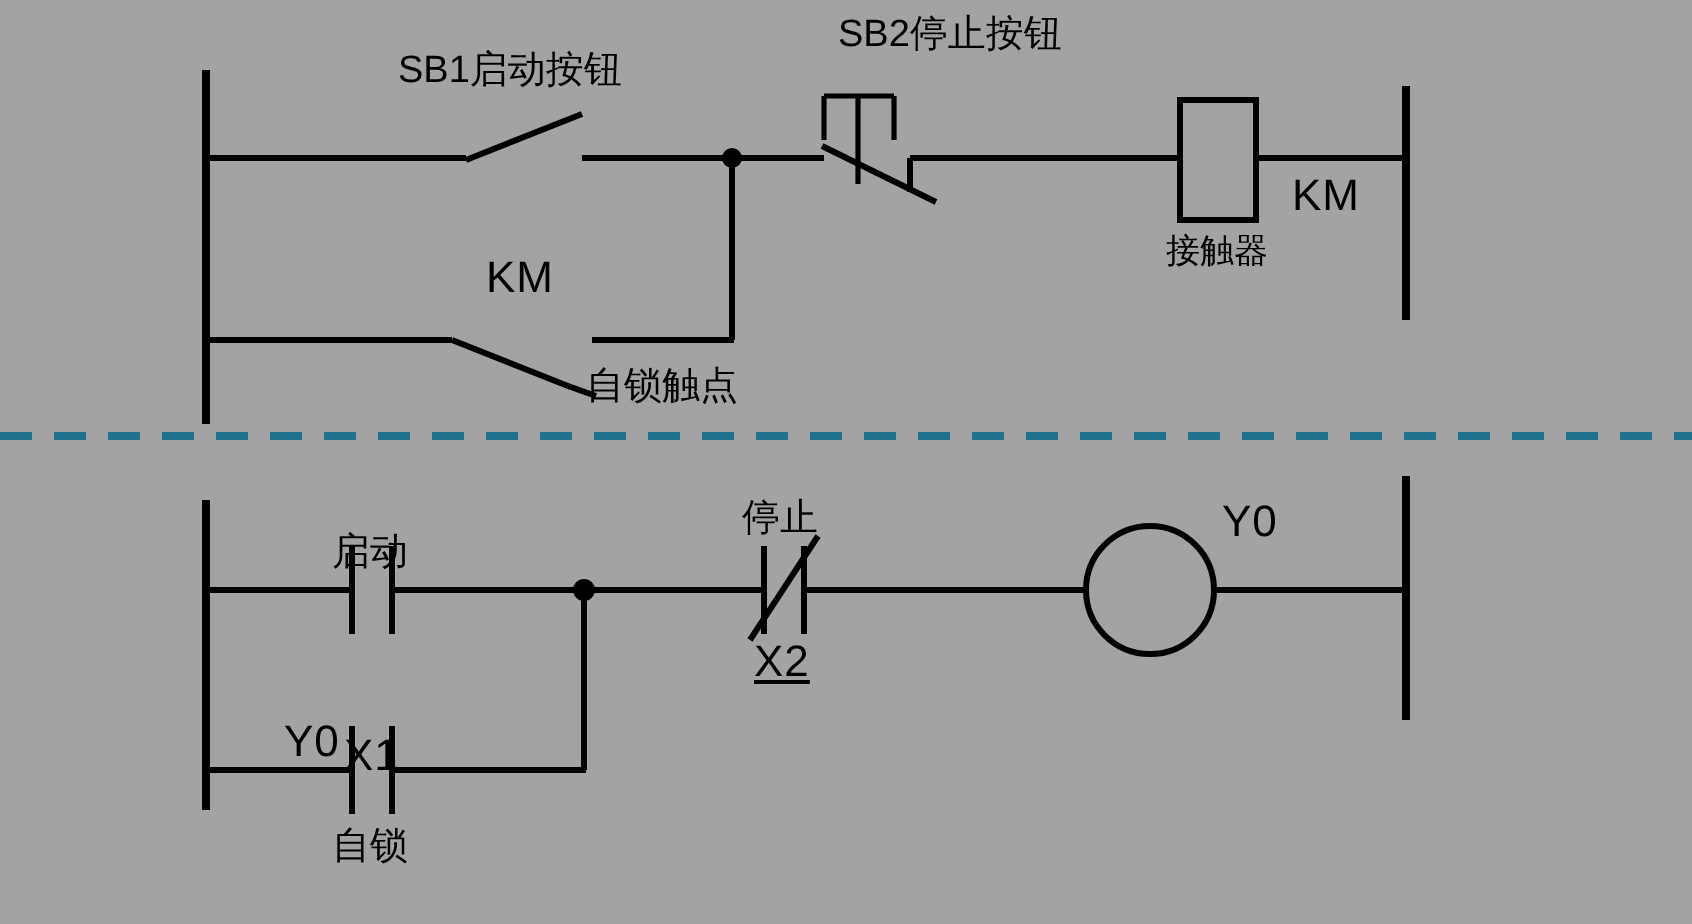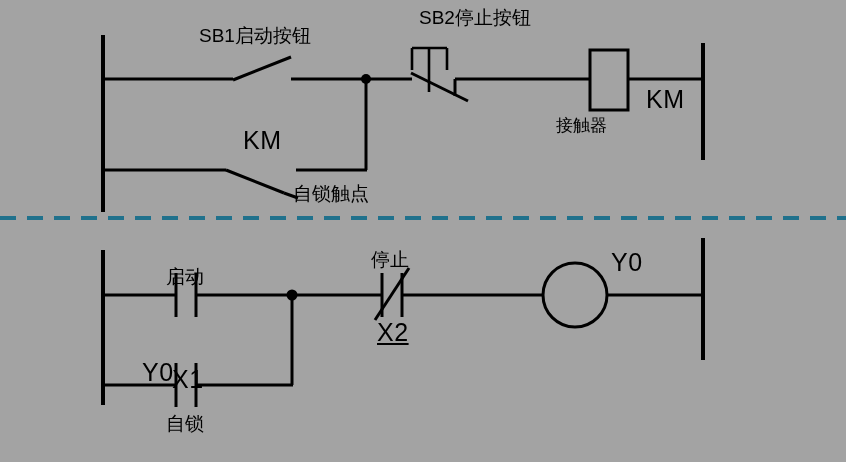--- a/index.html
+++ b/index.html
@@ -70,21 +70,21 @@
     font-family: "Liberation Sans", "DejaVu Sans", sans-serif;
   }
   .cn {
     font-size: 19px;
     letter-spacing: 0px;
   }
   .cn-sm {
     font-size: 17px;
   }
   .lat {
-    font-size: 25px;
+    font-size: 22px;
     letter-spacing: 0.5px;
   }
   .watermark {
     position: absolute;
     right: 14px;
     bottom: 8px;
     font-size: 20px;
     color: #2b2b2b;
     font-weight: 700;
     letter-spacing: 0.5px;
@@ -181,21 +181,21 @@
   </svg>
 
   <div class="lbl cn" style="left:199px; top:26px;">SB1启动按钮</div>
 
   <div class="lbl cn" style="left:383px; top:8px;margin-left:36px;">SB2停止按钮</div>
 
   <div class="lbl lat" style="left:243px; top:128px;">KM</div>
 
   <div class="lbl lat" style="left:646px; top:87px;">KM</div>
 
-  <div class="lbl cn-sm" style="left:556px; top:117px;">接触器</div>
+  <div class="lbl cn-sm" style="left:583px; top:117px;">接触器</div>
 
   <div class="lbl cn" style="left:293px; top:184px;text-align:right;">自锁触点</div>
 
   <div class="lbl cn" style="left:166px; top:267px;">启动</div>
 
   <div class="lbl lat" style="left:172px; top:320px;margin-top:47px;">X1</div>
 
   <div class="lbl cn" style="left:371px; top:250px;">停止</div>
 
   <div class="lbl lat" style="left:377px; top:320px;text-decoration:underline;">X2</div>

